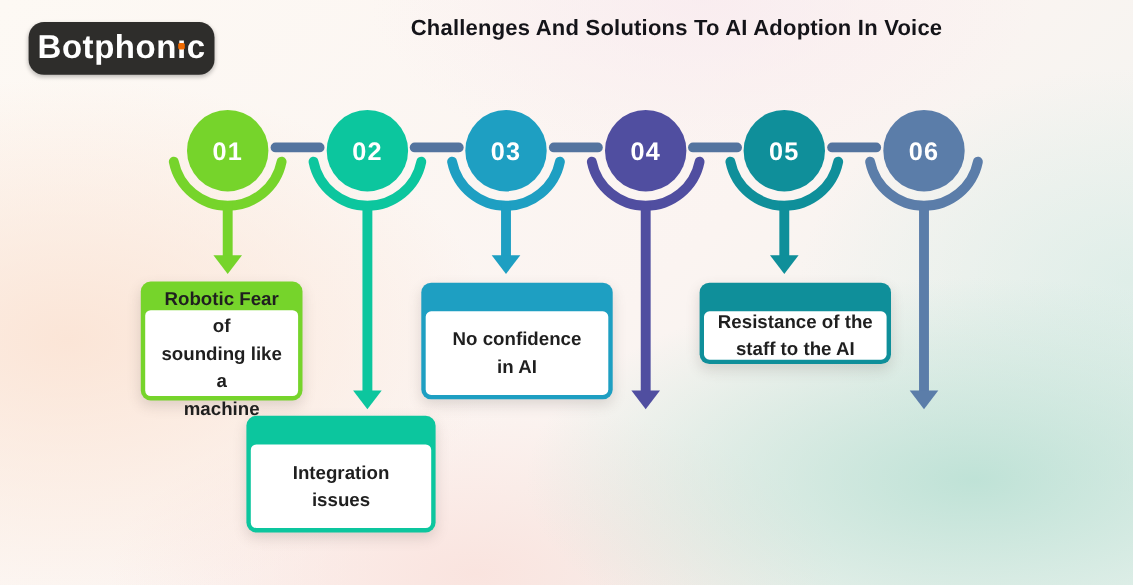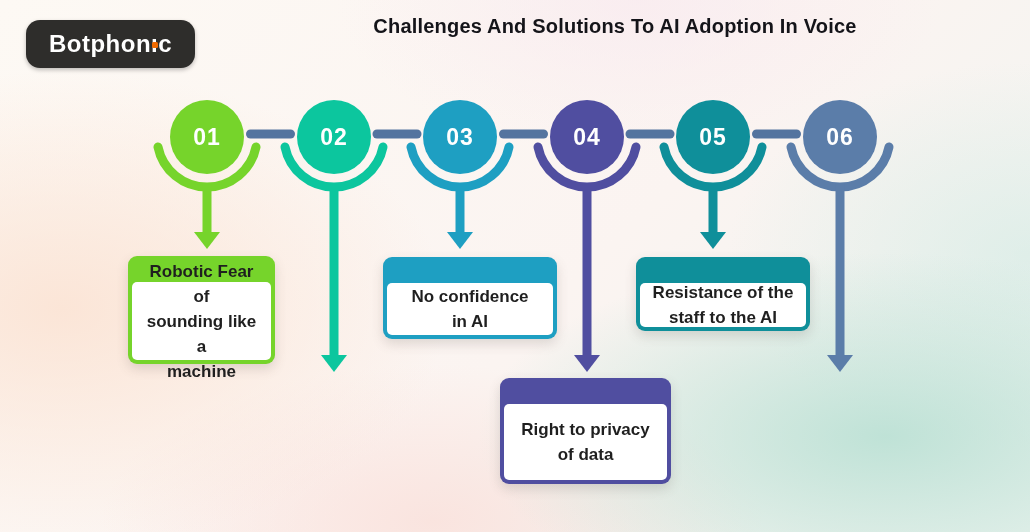--- a/index.html
+++ b/index.html
@@ -18,21 +18,21 @@
       radial-gradient(46% 42% at 42% 98%, rgba(250,219,213,.65), rgba(250,219,213,0) 70%),
       radial-gradient(42% 42% at 62% 0%, rgba(248,233,239,.7), rgba(248,233,239,0) 70%),
       linear-gradient(135deg,#fdf9f4,#fbf4f1 55%,#eef4f0);
   }
 
   
   .logo{
     position:absolute;left:26px;top:20px;
     width:169px;height:48px;
     background:#2e2d2b;border-radius:14px;
-    color:#fff;font-weight:bold;font-size:24px;letter-spacing:.5px;
+    color:#fff;font-weight:bold;font-size:30px;letter-spacing:.5px;
     display:flex;align-items:center;justify-content:center;
     box-shadow:0 2px 4px rgba(0,0,0,.25);
   }
   .logo-i{position:relative;display:inline-block;}
   .idot{
     position:absolute;left:50%;transform:translateX(-50%);
     top:12px;width:6px;height:6px;border-radius:1.5px;display:block;
   }
   .title{
     position:absolute;left:230px;top:15px;width:770px;
@@ -141,38 +141,38 @@
   <div class="card" style="left:104px;top:256px;width:171px;height:108px">
     <div class="card-frame" style="background: rgb(118, 212, 43); margin-left: 24px;">
       <div class="card-body">
         <p>Robotic Fear of
 sounding like a
 machine</p>
       </div>
     </div>
   </div>
 
+  <div class="card" style="left:224px;top:378px;width:172px;height:106px">
+    <div class="card-frame" style="background: rgb(12, 198, 158);">
+      <div class="card-body">
+        <p>Integration
+issues</p>
+      </div>
+    </div>
+  </div>
 
-  <div class="card" style="left:383px;top:257px;width:174px;height:82px">
+  <div class="card" style="left:383px;top:257px;width:174px;height:106px">
     <div class="card-frame" style="background: rgb(30, 159, 194);">
       <div class="card-body">
         <p>No confidence
 in AI</p>
       </div>
     </div>
   </div>
 
-  <div class="card" style="left:500px;top:378px;width:171px;height:106px">
-    <div class="card-frame" style="background: rgb(80, 78, 160);">
-      <div class="card-body">
-        <p>Right to privacy
-of data</p>
-      </div>
-    </div>
-  </div>
 
   <div class="card" style="left:636px;top:257px;width:174px;height:74px">
     <div class="card-frame" style="background: rgb(15, 143, 154);">
       <div class="card-body">
         <p>Resistance of the
 staff to the AI</p>
       </div>
     </div>
   </div>
 

